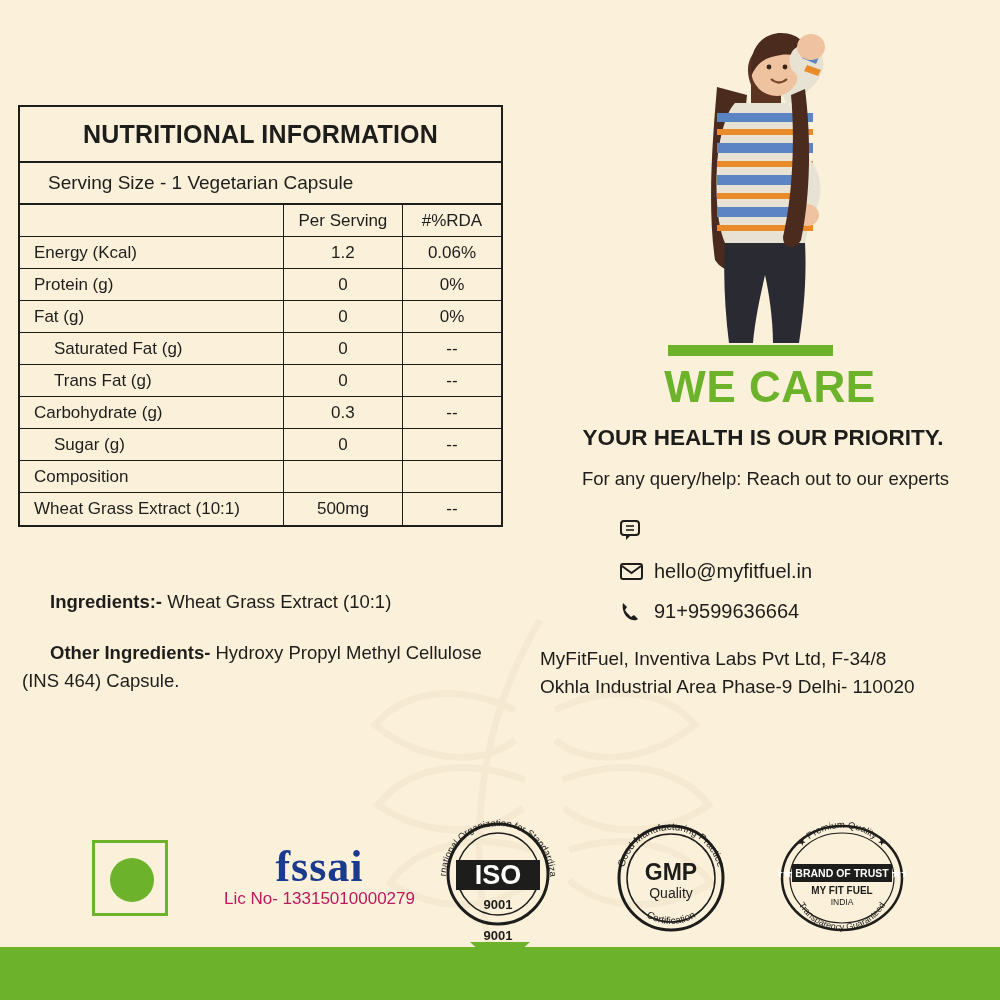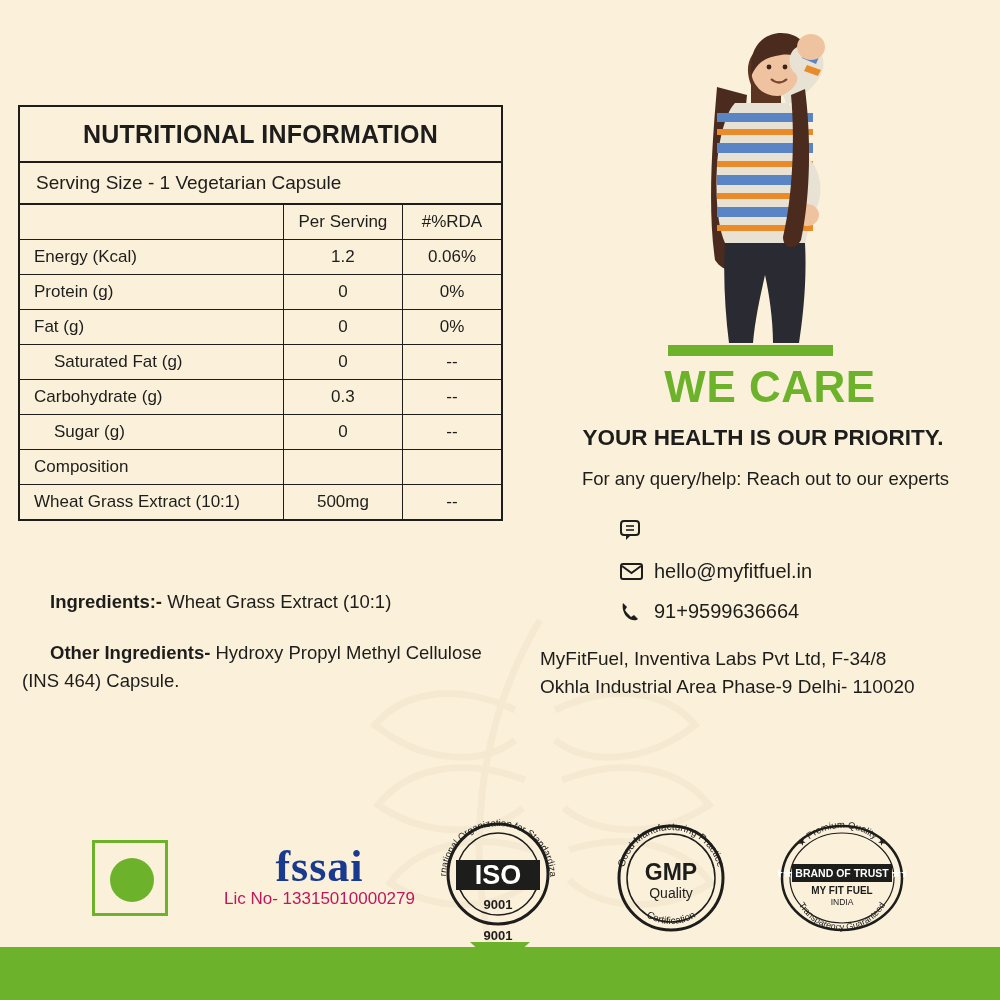--- a/index.html
+++ b/index.html
@@ -38,32 +38,32 @@
     font-size: 25px;
     font-weight: bold;
     color: #1d1d1b;
     padding: 13px 8px 12px;
     border-bottom: 2px solid #1d1d1b;
     letter-spacing: .2px;
   }
   .serving-row {
     font-size: 19px;
     color: #1d1d1b;
-    padding: 9px 0 9px 16px;
+    padding: 9px 0 9px 28px;
     border-bottom: 1px solid #1d1d1b;
   }
   table.grid {
     width: 100%;
     border-collapse: collapse;
     font-size: 17px;
     color: #1d1d1b;
   }
   table.grid td {
     border: 1px solid #1d1d1b;
-    padding: 7px 6px;
+    padding: 0 6px;
     height: 32px;
   }
   table.grid td.c-label { border-left: none; padding-left: 14px; text-align: left; width: 266px; }
   table.grid td.c-val   { text-align: center; width: 120px; }
   table.grid td.c-rda   { text-align: center; width: 99px; border-right: none; }
   table.grid tr:last-child td { border-bottom: none; }
   .indent { padding-left: 34px !important; }
   .head-cell { text-align: center; }
 
   
@@ -230,20 +230,25 @@
         <td class="c-val">0</td>
         <td class="c-rda">0%</td>
       </tr>
       <tr>
         <td class="c-label">Fat (g)</td>
         <td class="c-val">0</td>
         <td class="c-rda">0%</td>
       </tr>
       <tr>
         <td class="c-label indent">Saturated Fat (g)</td>
+        <td class="c-val">0</td>
+        <td class="c-rda">--</td>
+      </tr>
+      <tr>
+        <td class="c-label indent">Trans Fat (g)</td>
         <td class="c-val">0</td>
         <td class="c-rda">--</td>
       </tr>
       <tr>
         <td class="c-label">Carbohydrate (g)</td>
         <td class="c-val">0.3</td>
         <td class="c-rda">--</td>
       </tr>
       <tr>
         <td class="c-label indent">Sugar (g)</td>

